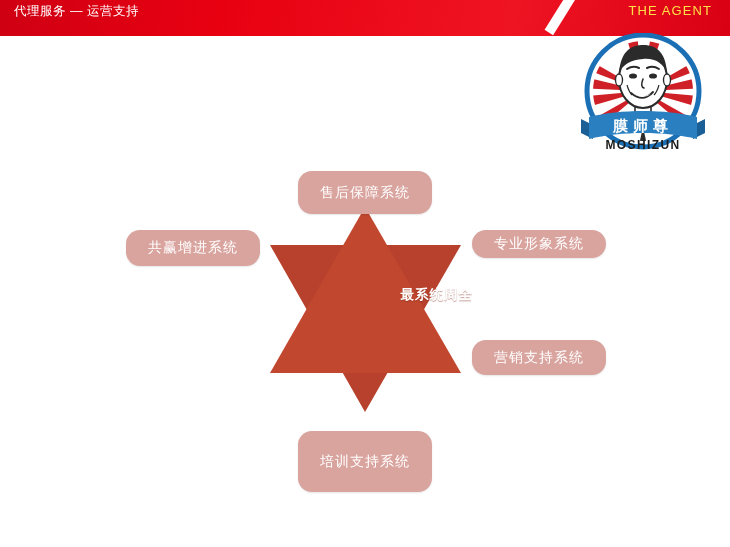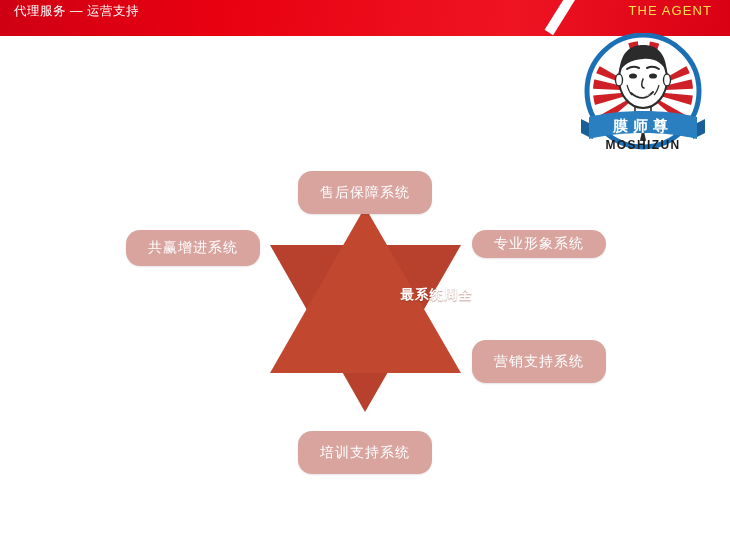--- a/index.html
+++ b/index.html
@@ -121,22 +121,22 @@
     justify-content: center;
     box-shadow: 0 1px 2px rgba(0,0,0,.10);
     white-space: nowrap;
   }
   .pill-label { pointer-events: none; }
 
   #pill-top        { left: 298px; top: 147px; width: 134px; height: 43px; margin-top: 24px; }
   #pill-left-upper { left: 126px; top: 230px; width: 134px; height: 36px; }
   #pill-left-lower { left: 126px; top: 340px; width: 134px; height: 43px; }
   #pill-right-upper{ left: 472px; top: 230px; width: 134px; height: 28px; }
-  #pill-right-lower{ left: 472px; top: 340px; width: 134px; height: 43px; }
-  #pill-bottom     { left: 298px; top: 431px; width: 134px; height: 43px; }
+  #pill-right-lower{ left: 472px; top: 340px; width: 134px; height: 35px; }
+  #pill-bottom     { left: 298px; top: 431px; width: 134px; height: 61px; }
 </style>
 </head>
 <body>
 
 <div id="slide">
 
   <div id="header-bar">
     <div class="grad"></div>
     <div id="header-slash"></div>
     <div id="header-title">代理服务 — 运营支持</div>

